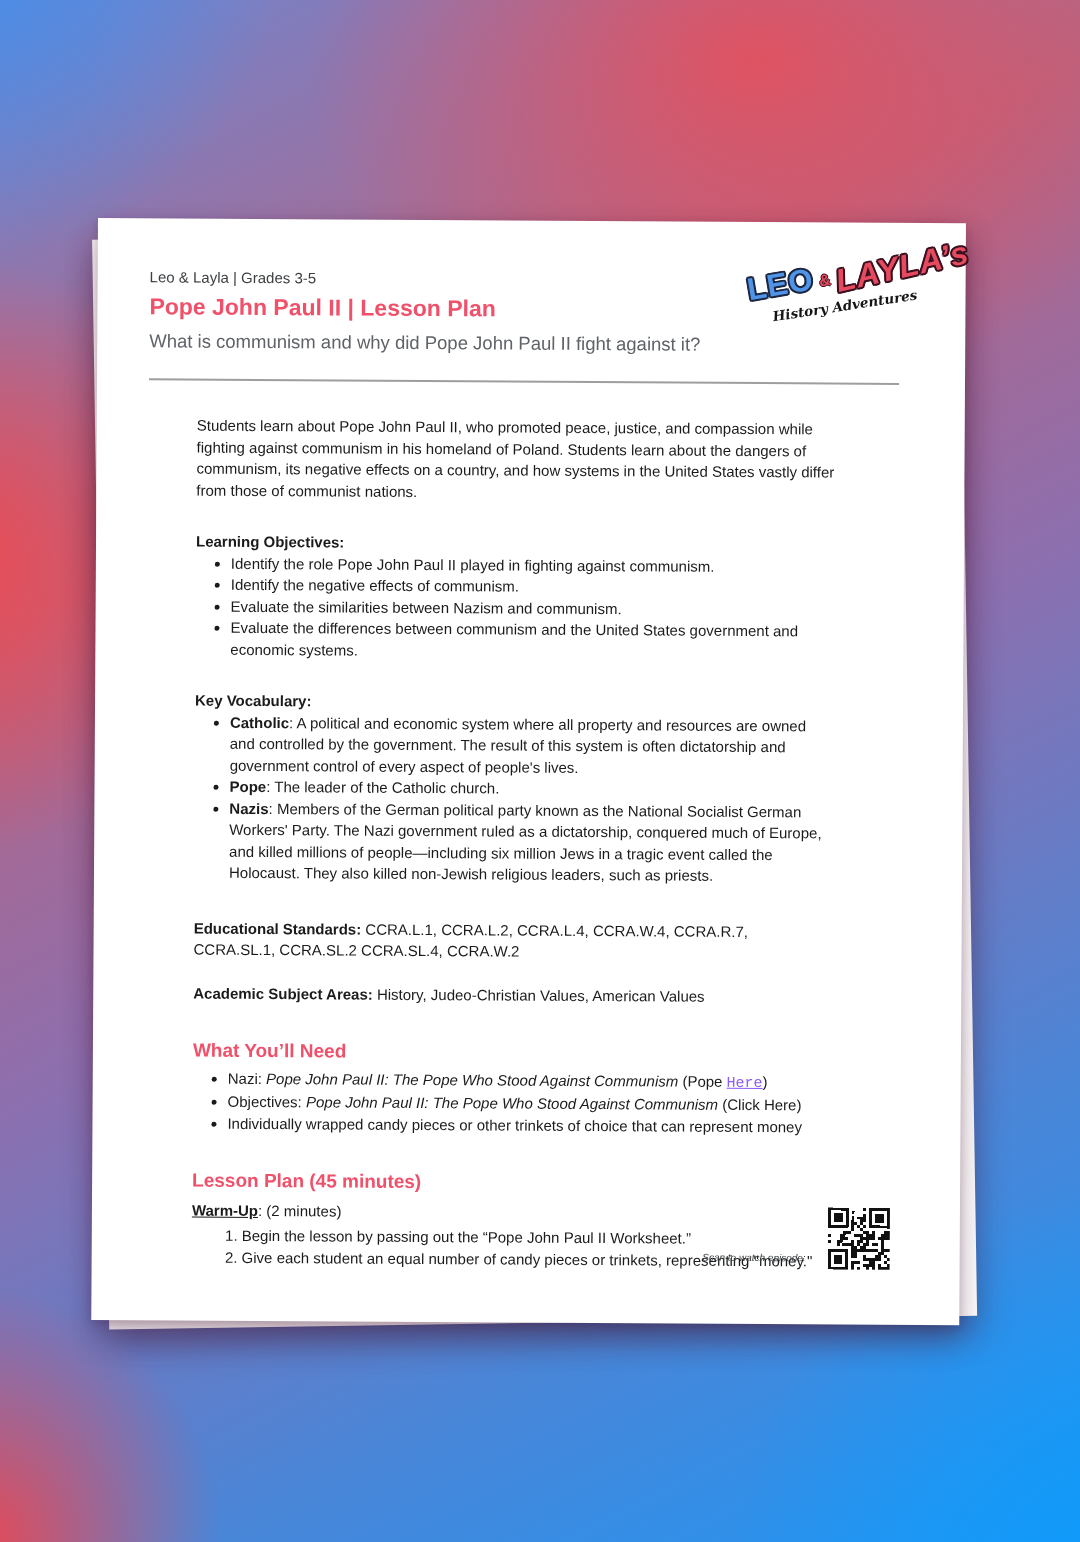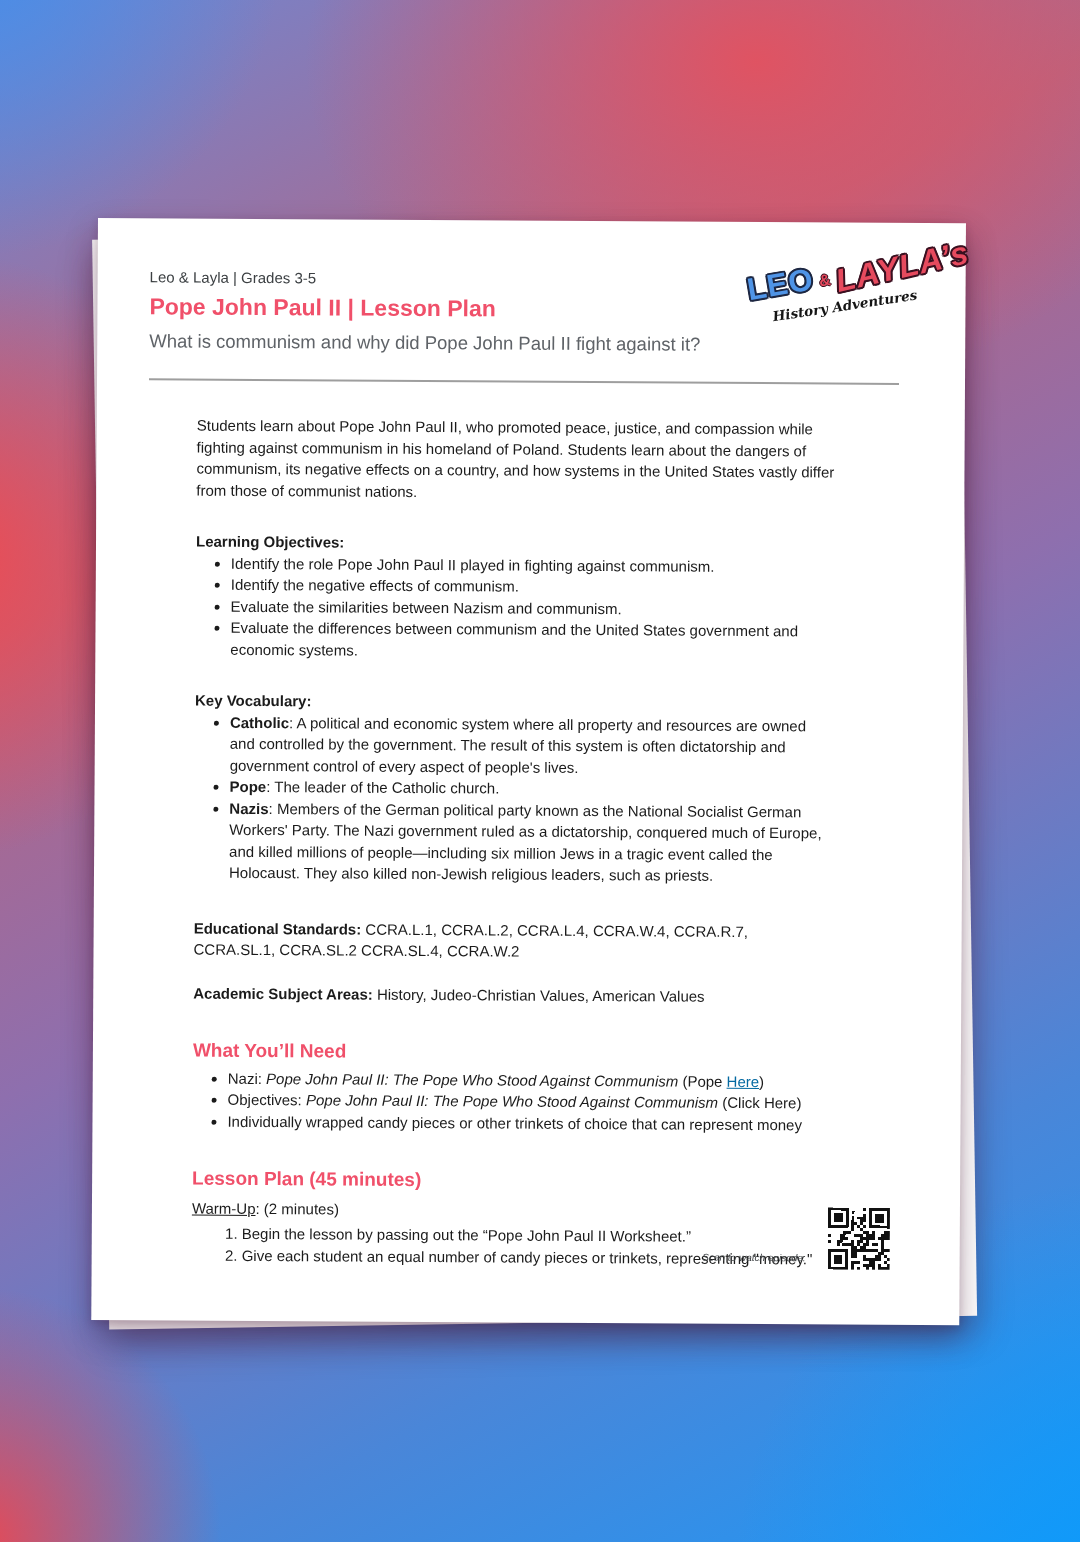--- a/index.html
+++ b/index.html
@@ -35,22 +35,22 @@
   .content p{margin:0;}
   .sec-h{font-weight:bold;margin-top:30px;}
   ul.bullets{list-style:disc;margin:0;padding:0 0 0 35px;}
   ul.bullets li{margin:0;}
   .kv{margin-top:34px !important;}
   .kv2{margin-top:22px !important;}
   .pink-h{margin:36px 0 0 0;font-size:19px;font-weight:bold;color:#f0506a;}
   ul.needs{list-style:disc;margin:6px 0 0 0;padding:0 0 0 35px;}
   ol.steps{margin:4px 0 0 0;padding:0 0 0 50px;}
   .warmup{margin-top:8px;}
-  .u{text-decoration:underline;}
-  .link{color:#0369a1;text-decoration:underline;cursor:pointer;}
+  .u{text-decoration:underline;font-weight:bold;}
+  .link{color:#8b5cf6;text-decoration:underline;cursor:pointer;font-family:Liberation Mono, monospace;}
   b{font-weight:bold;}
   
   .logo{position:absolute;top:36px;right:28px;width:190px;text-align:center;transform:rotate(-7deg);}
   .logo-row{white-space:nowrap;}
   .lg-leo{
     display:inline-block;font-weight:900;font-size:31px;letter-spacing:1px;color:#4f94e6;
     transform:rotate(-3deg);
     text-shadow:2px 0 0 #1d2742,-2px 0 0 #1d2742,0 2px 0 #1d2742,0 -2px 0 #1d2742,
                 1.5px 1.5px 0 #1d2742,-1.5px 1.5px 0 #1d2742,1.5px -1.5px 0 #1d2742,-1.5px -1.5px 0 #1d2742;
   }

